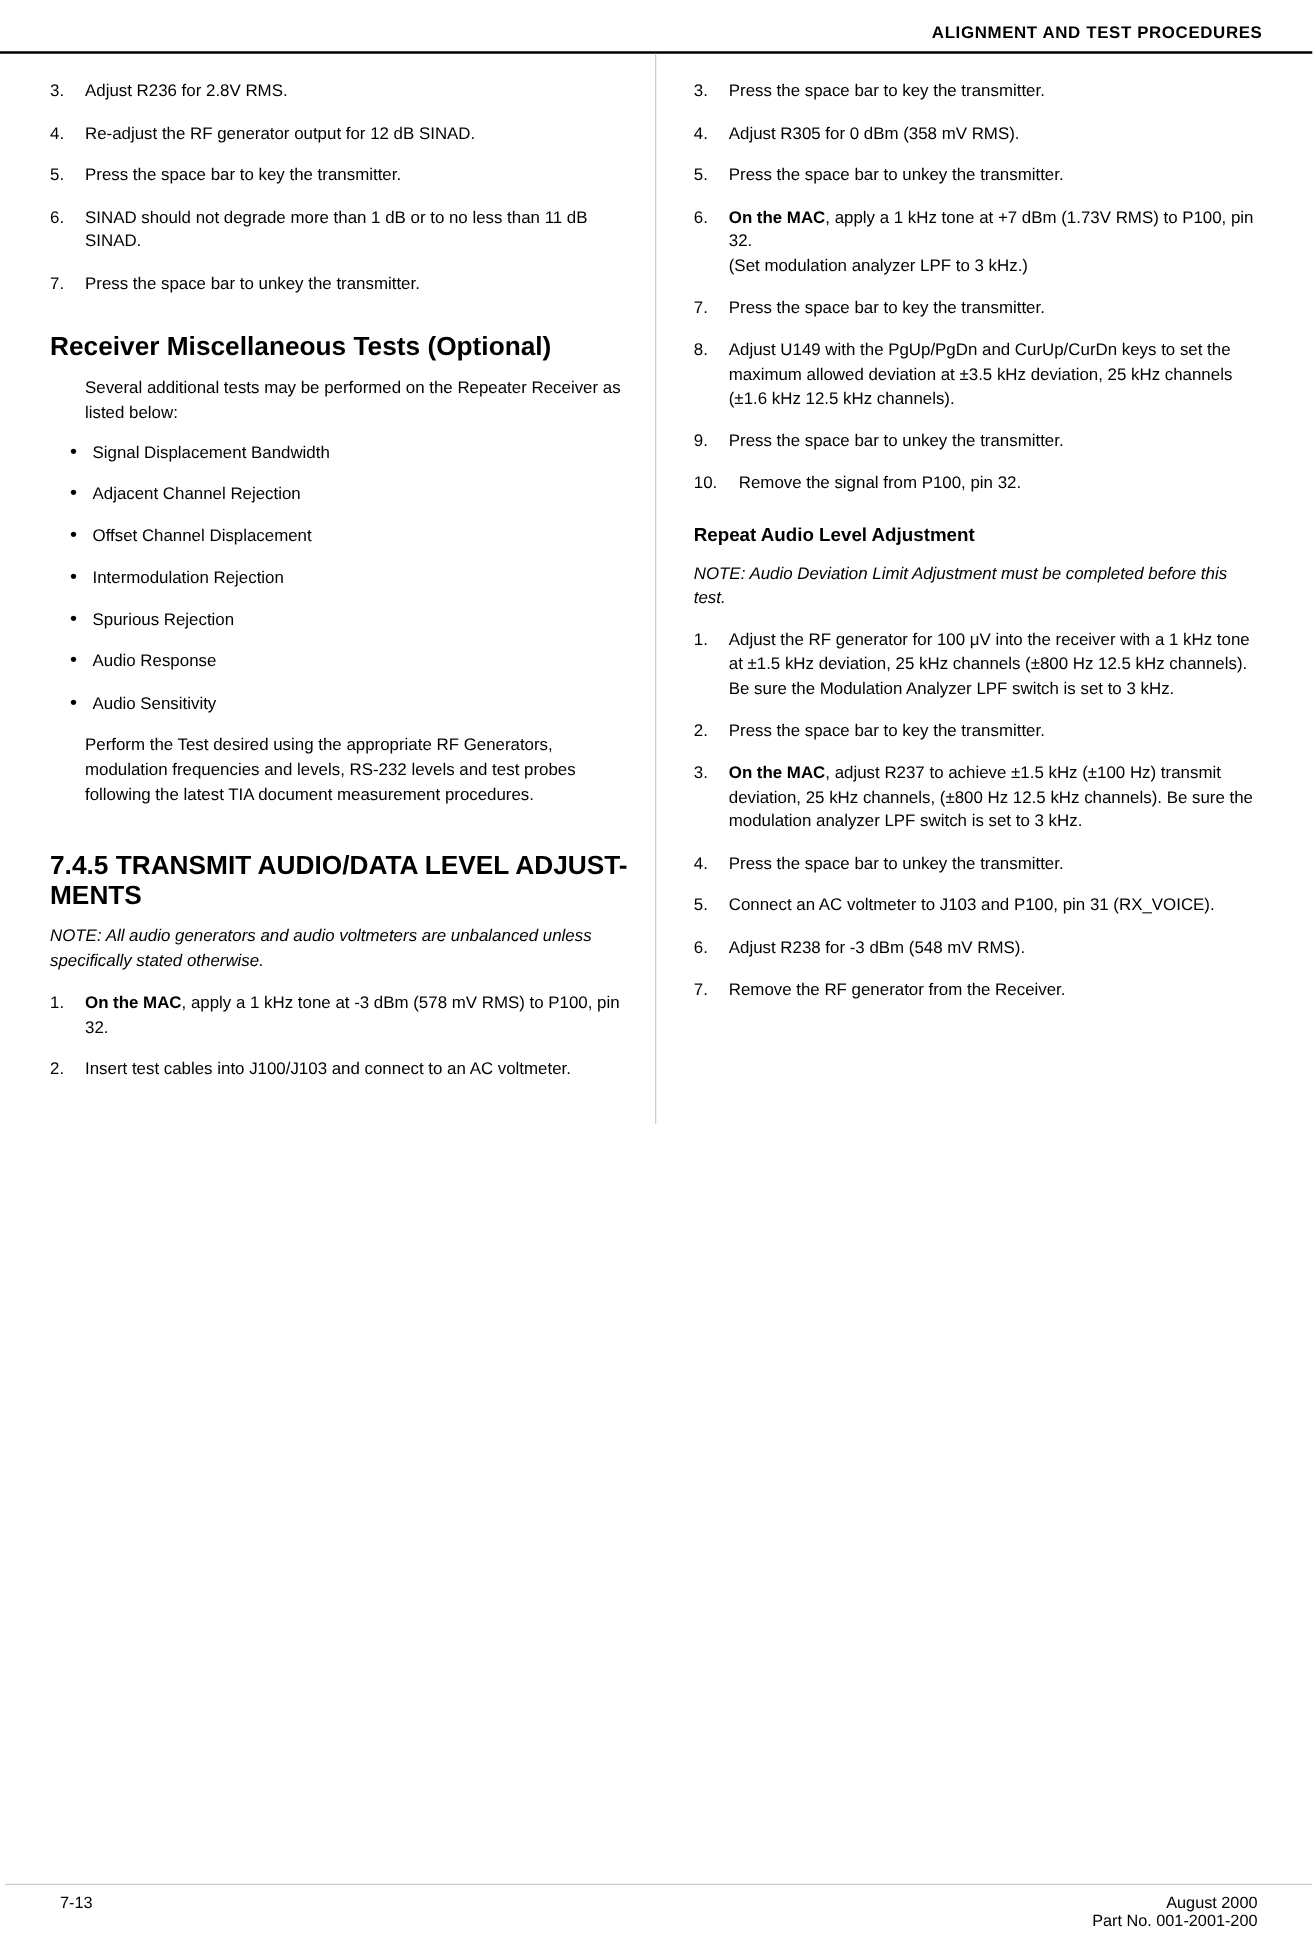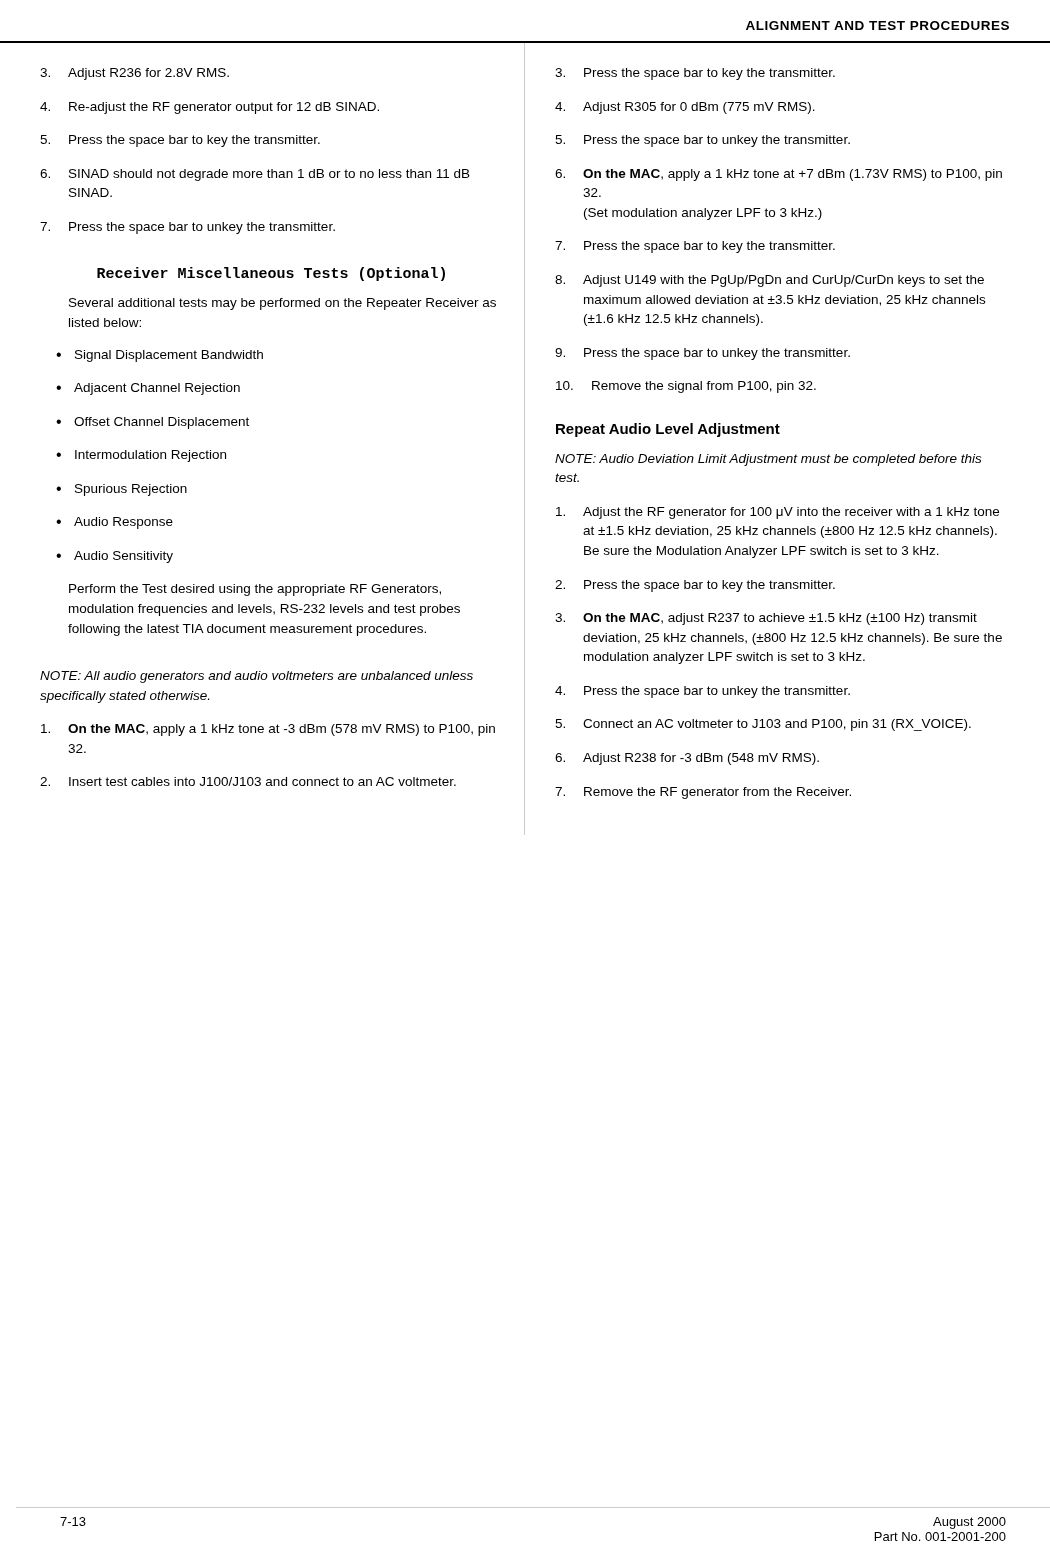--- a/index.html
+++ b/index.html
@@ -33,26 +33,25 @@
     .left-col {
       width: 50%;
       padding: 20px 20px 20px 40px;
       border-right: 1px solid #ccc;
     }
     .right-col {
       width: 50%;
       padding: 20px 40px 20px 30px;
     }
     .section-heading {
-      font-size: 15px;
+      font-size: 21px;
       font-weight: bold;
       margin-bottom: 10px;
       margin-top: 8px;
-      font-family: Liberation Mono, monospace;
-      text-align: center;
+      font-family: Liberation Sans, sans-serif;
     }
     .numbered-item {
       display: flex;
       margin-bottom: 14px;
       line-height: 1.45;
     }
     .numbered-item .num {
       min-width: 28px;
       font-weight: normal;
     }
@@ -81,21 +80,21 @@
     .spacer { height: 16px; }
     .spacer-sm { height: 8px; }
     .italic-note {
       font-style: italic;
       margin-bottom: 14px;
       line-height: 1.45;
     }
     .footer {
       position: absolute;
       bottom: 20px;
-      left: 16px;
+      left: 4px;
       right: 0;
       display: flex;
       justify-content: space-between;
       padding: 0 44px;
       font-size: 13px;
       border-top: 1px solid #ccc;
       padding-top: 6px;
     }
     .footer-right {
       text-align: right;
@@ -190,20 +189,22 @@
         <div class="bullet-item">
           <span class="bullet-dot">•</span>
           <span>Audio Sensitivity</span>
         </div>
       </div>
 
       <div class="indent-para">Perform the Test desired using the appropriate RF Generators, modulation frequencies and levels, RS-232 levels and test probes following the latest TIA document measurement procedures.</div>
 
       <div class="spacer"></div>
 
+      <div class="section-heading" style="white-space:pre-line;">7.4.5  TRANSMIT AUDIO/DATA LEVEL ADJUST-
+        MENTS</div>
 
       <div class="italic-note">NOTE: All audio generators and audio voltmeters are unbalanced unless specifically stated otherwise.</div>
 
 
       <div class="numbered-item">
         <span class="num">1.</span>
         <span class="body"><span class="bold-inline">On the MAC</span><span>, apply a 1 kHz tone at -3 dBm (578 mV RMS) to P100, pin 32.</span></span>
       </div>
 
       <div class="numbered-item">
@@ -215,21 +216,21 @@
 
     <div class="right-col">
 
       <div class="numbered-item">
         <span class="num">3.</span>
         <span class="body">Press the space bar to key the transmitter.</span>
       </div>
 
       <div class="numbered-item">
         <span class="num">4.</span>
-        <span class="body">Adjust R305 for 0 dBm (775 mV RMS).</span>
+        <span class="body">Adjust R305 for 0 dBm (358 mV RMS).</span>
       </div>
 
       <div class="numbered-item">
         <span class="num">5.</span>
         <span class="body">Press the space bar to unkey the transmitter.</span>
       </div>
 
       <div class="numbered-item">
         <span class="num">6.</span>
         <span class="body"><span class="bold-inline">On the MAC</span><span style="white-space:pre-line;">, apply a 1 kHz tone at +7 dBm (1.73V RMS) to P100, pin 32.

